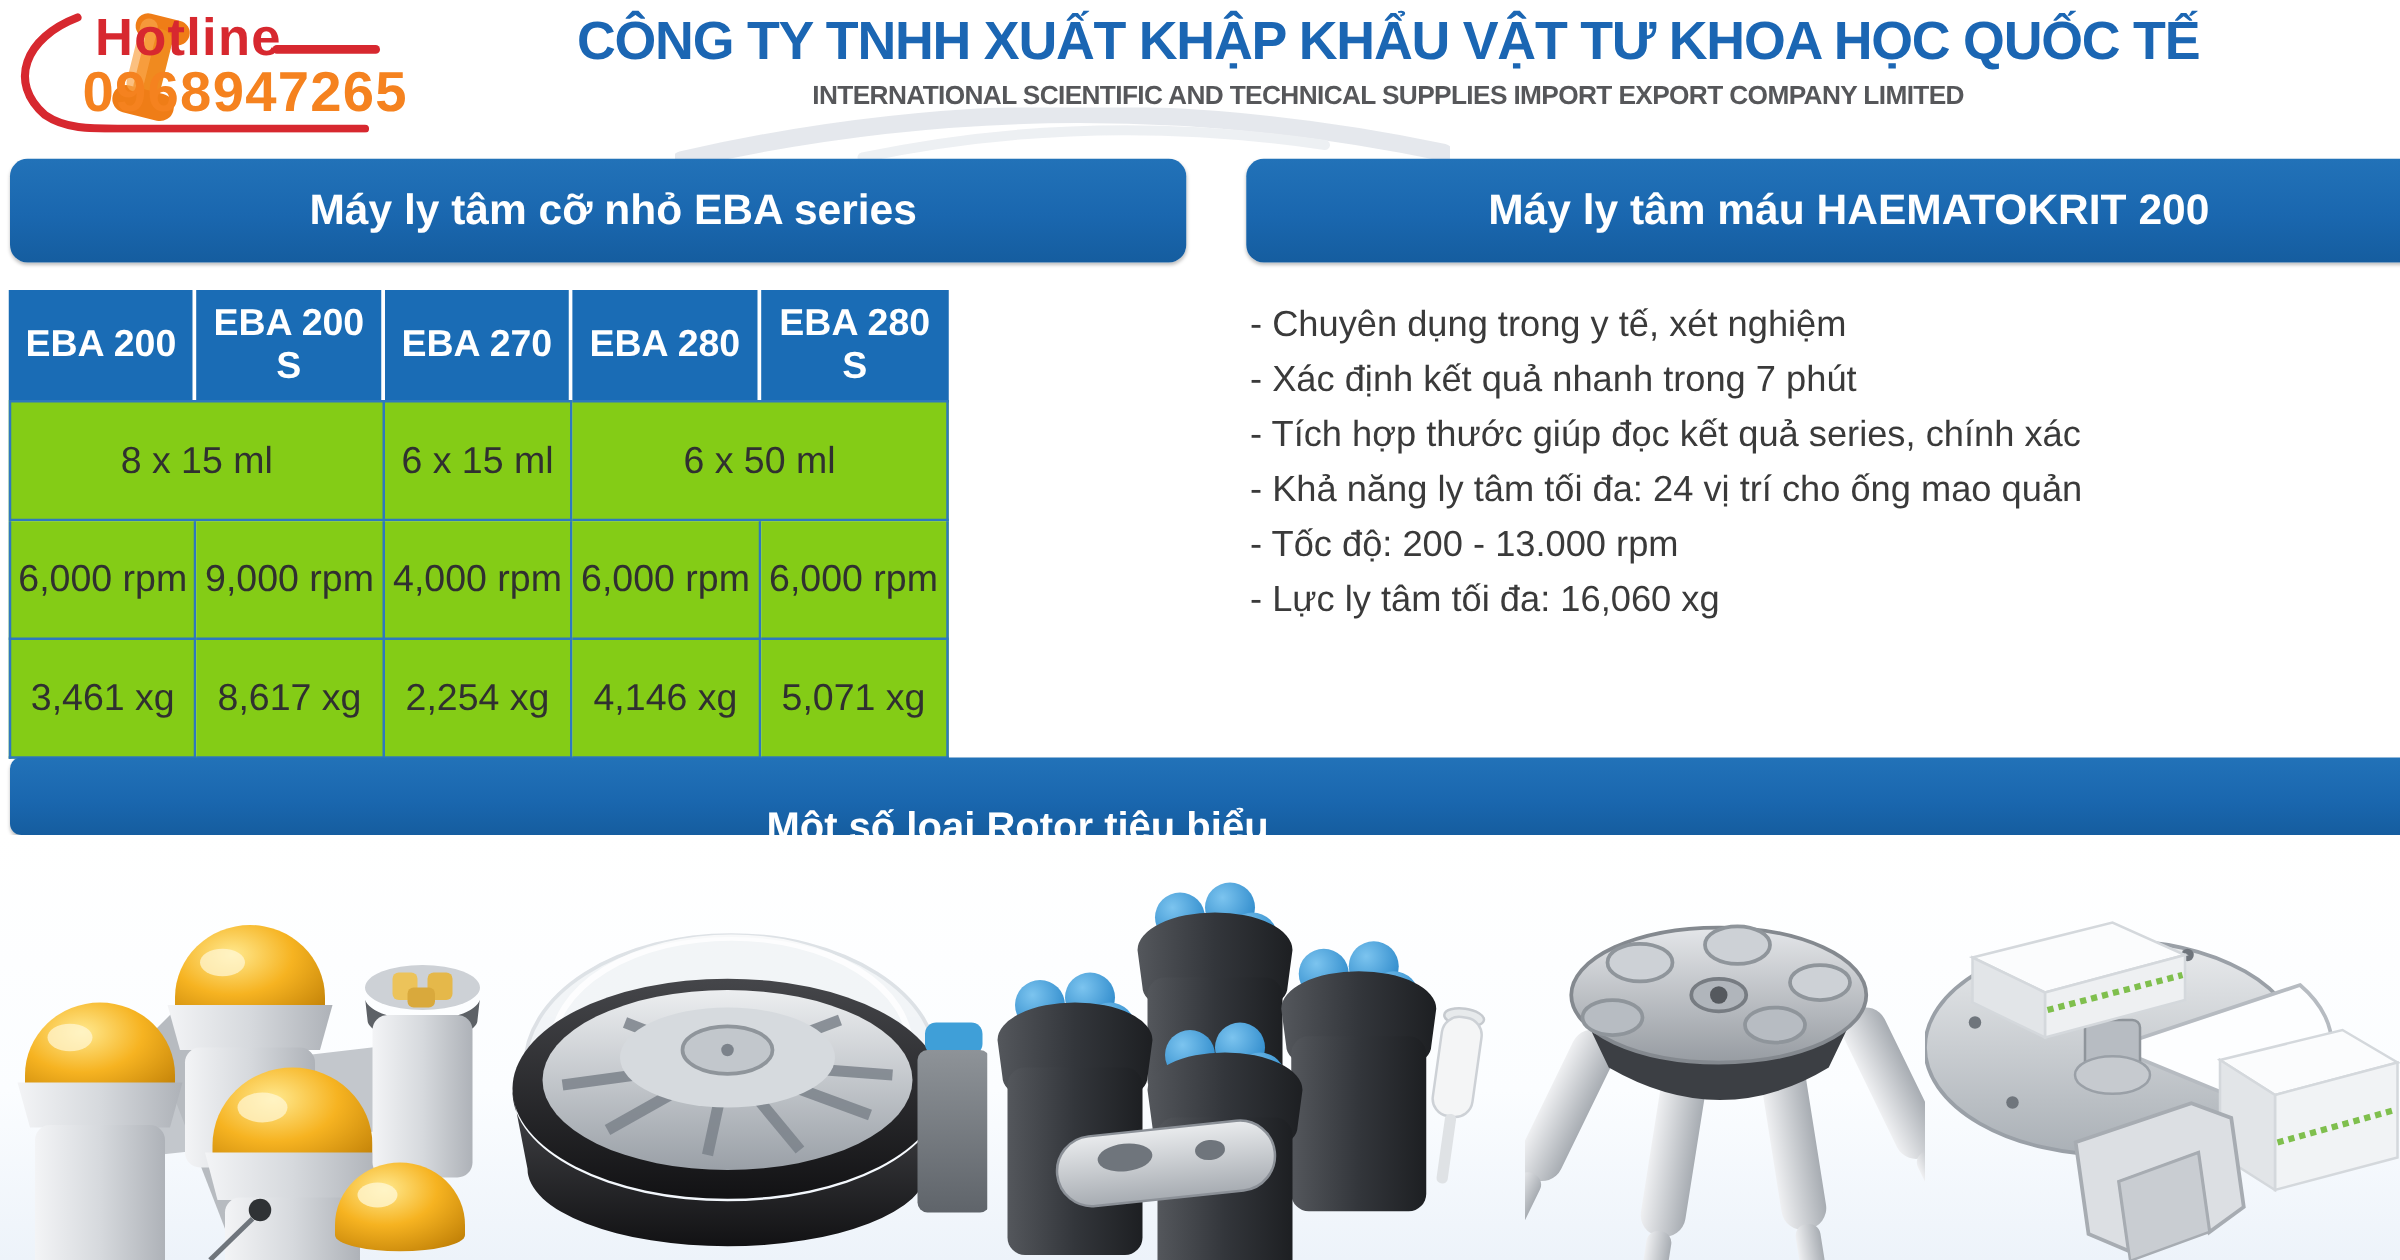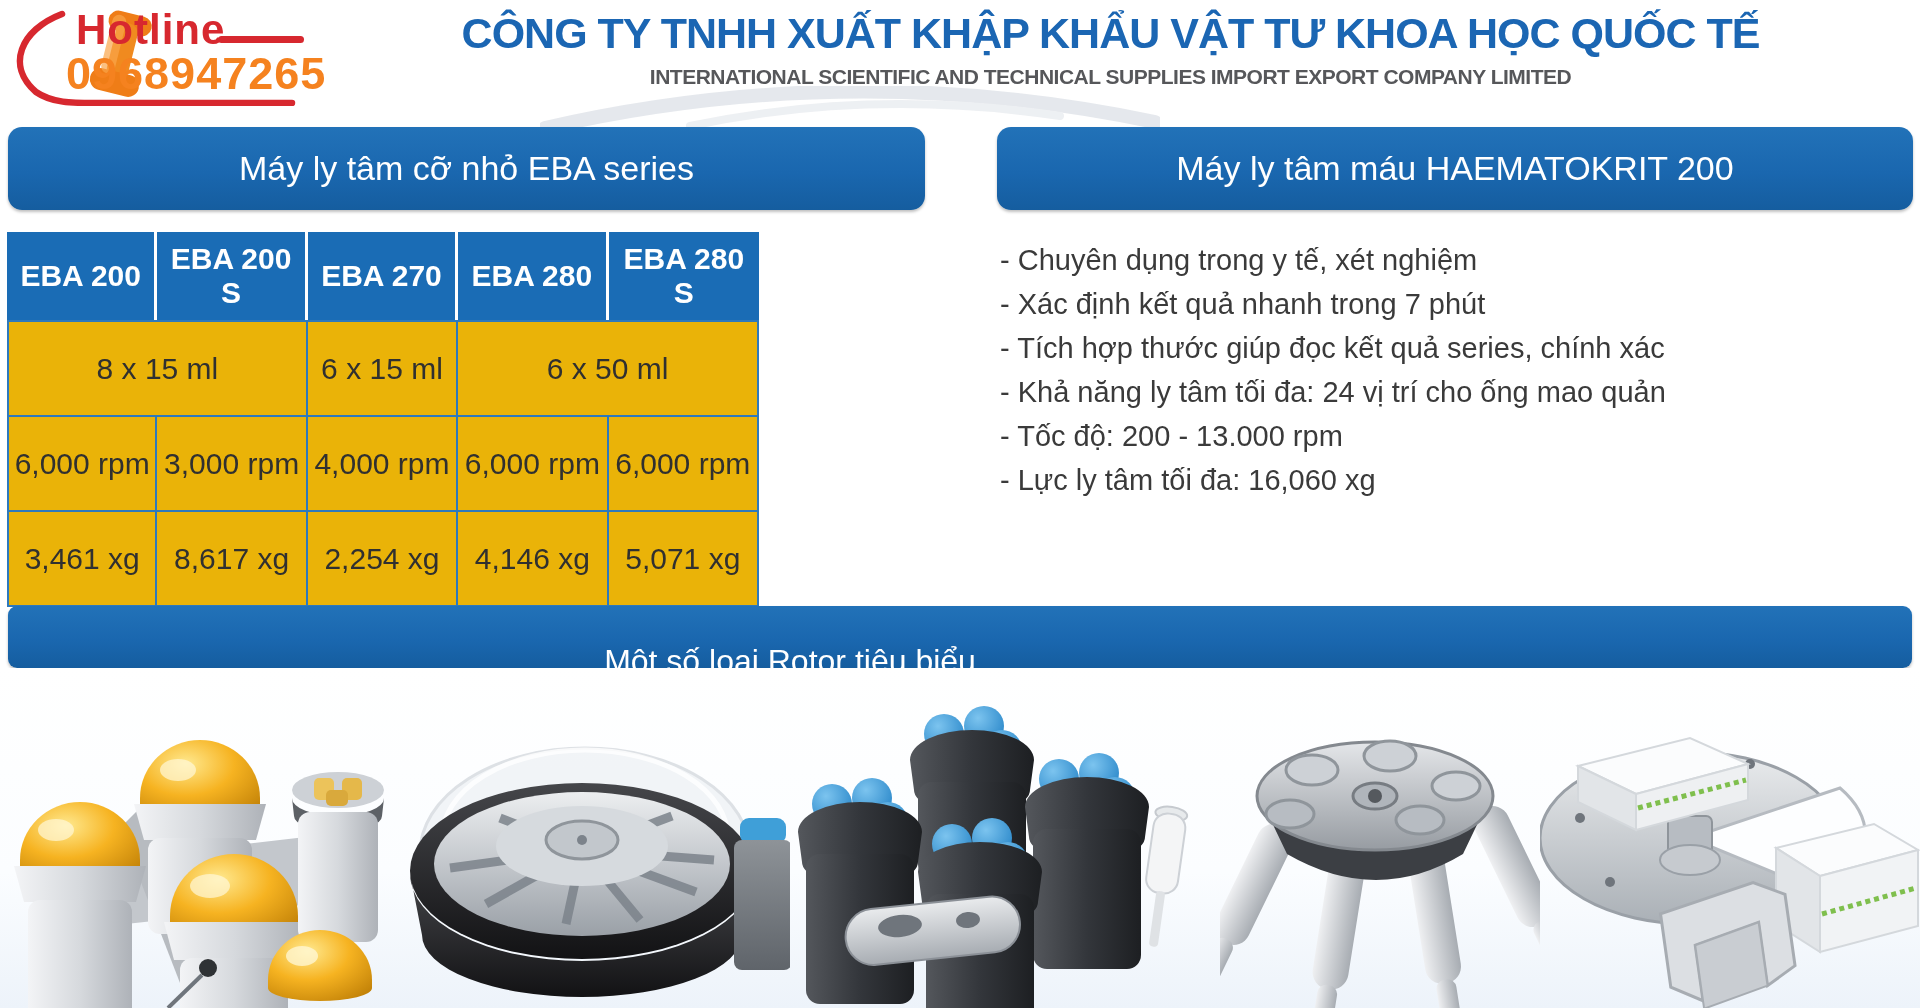--- a/index.html
+++ b/index.html
@@ -11,31 +11,31 @@
   .hotline-label{position:absolute;left:76px;top:6px;font-size:42px;font-weight:bold;color:#d7282f;letter-spacing:1px;}
   .hotline-dash{position:absolute;left:218px;top:36px;width:86px;height:7px;background:#d7282f;border-radius:4px;}
   .hotline-number{position:absolute;left:66px;top:48px;font-size:45px;font-weight:bold;color:#f5821f;letter-spacing:1px;}
   .phone-art{position:absolute;left:0;top:2px;width:320px;height:104px;}
   .company{position:absolute;left:305px;right:4px;top:8px;text-align:center;}
   .company .vi{font-size:43px;line-height:50px;font-weight:bold;color:#1b66b3;white-space:nowrap;letter-spacing:-1px;}
   .company .en{font-size:21px;line-height:38px;font-weight:bold;color:#56575a;white-space:nowrap;letter-spacing:-0.5px;}
 
   
   .bar{position:absolute;background:linear-gradient(180deg,#2272b8 0%,#1a67af 55%,#155d9f 100%);border-radius:14px;
-       color:#fff;font-weight:normal;display:flex;align-items:center;justify-content:center;box-shadow:0 2px 3px rgba(0,0,0,.25);}
+       color:#fff;font-weight:bold;display:flex;align-items:center;justify-content:center;box-shadow:0 2px 3px rgba(0,0,0,.25);padding-left:24px;}
   .bar-left{left:8px;top:127px;width:917px;height:83px;font-size:34px;}
   .bar-right{left:997px;top:127px;width:916px;height:83px;font-size:34px;}
   .bar-rotor{left:8px;top:606px;width:1904px;height:62px;font-size:32px;border-radius:9px;}
   .bar-rotor span{transform:translateX(-170px);margin-top:48px;}
 
   
   table.spec{position:absolute;left:7px;top:232px;width:752px;border-collapse:separate;border-spacing:0;table-layout:fixed;}
   table.spec th{background:#1a6cb5;color:#ffffff;font-size:30px;font-weight:bold;height:86px;border-right:3px solid #ffffff;}
   table.spec th:last-child{border-right:none;}
-  table.spec td{background:#eab308;color:#303030;font-size:30px;text-align:center;height:91px;
+  table.spec td{background:#84cc16;color:#303030;font-size:30px;text-align:center;height:91px;
                 border-right:2px solid #2e79bd;border-bottom:2px solid #2e79bd;font-weight:normal;}
   table.spec tbody tr td:first-child{border-left:2px solid #2e79bd;}
   table.spec tbody tr:first-child td{border-top:2px solid #2e79bd;}
 
   
   .features{position:absolute;left:1000px;top:238px;width:912px;list-style:none;margin:0;padding:0;}
   .features li{font-size:29px;line-height:44px;color:#3a3a3a;white-space:nowrap;}
 
   
   .products{position:absolute;left:0;top:668px;width:1920px;height:340px;display:flex;
@@ -89,21 +89,21 @@
       </tr>
     </thead>
     <tbody>
       <tr>
         <td colspan="2">8 x 15 ml</td>
         <td>6 x 15 ml</td>
         <td colspan="2">6 x 50 ml</td>
       </tr>
       <tr>
         <td>6,000 rpm</td>
-        <td>3,000 rpm</td>
+        <td>9,000 rpm</td>
         <td>4,000 rpm</td>
         <td>6,000 rpm</td>
         <td>6,000 rpm</td>
       </tr>
       <tr>
         <td>3,461 xg</td>
         <td>8,617 xg</td>
         <td>2,254 xg</td>
         <td>4,146 xg</td>
         <td>5,071 xg</td>

